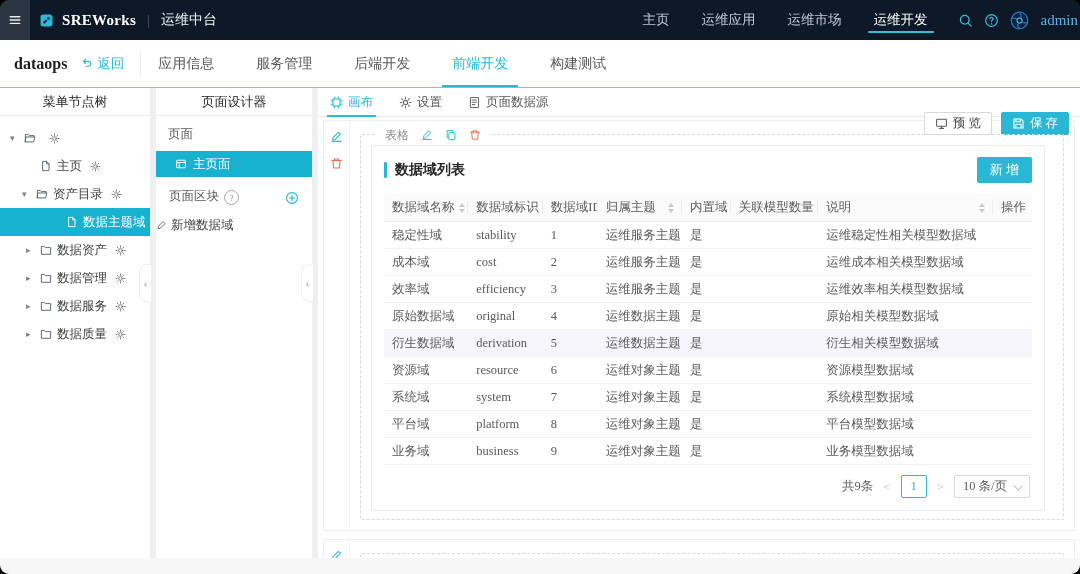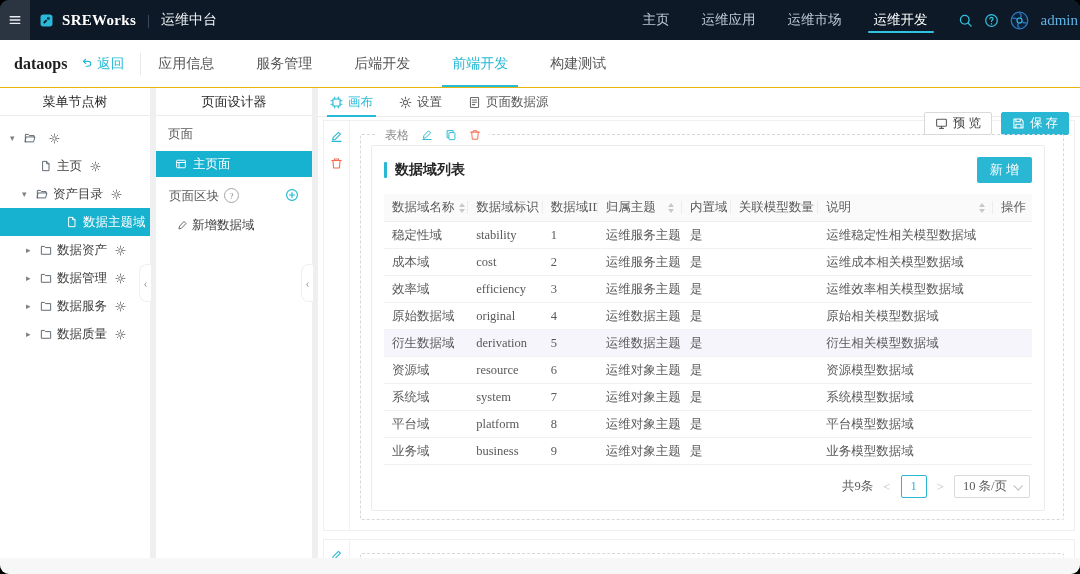--- a/index.html
+++ b/index.html
@@ -56,25 +56,25 @@
   .trow .icon{color:#5d6771;flex:0 0 auto;}
   .trow .gear{color:#6e6e6e;margin-left:3px;flex:0 0 auto;}
   .trow .gear svg{width:11px;height:11px;}
   .trow.sel{background:#17b2d0;color:#fff;}
   .trow.sel .icon{color:#fff;}
 
   
   .sec-label{font-size:12.5px;color:#595959;padding:10px 12px 8px;}
   .sel-page{background:#17b2d0;color:#fff;height:26px;display:flex;align-items:center;gap:6px;padding-left:19px;font-size:12.5px;cursor:pointer;}
   .sel-page .icon{color:#fff;}
-  .blocks-row{display:flex;align-items:flex-start;padding:11px 13px 7px;color:#595959;font-size:12.5px;gap:5px;}
+  .blocks-row{display:flex;align-items:flex-end;padding:11px 13px 7px;color:#595959;font-size:12.5px;gap:5px;}
   .qmark{width:13px;height:13px;border:1px solid #a6a6a6;border-radius:50%;font-size:9px;display:inline-flex;align-items:center;justify-content:center;color:#8c8c8c;}
   .plus{margin-left:auto;color:#1db6d3;cursor:pointer;}
   .plus svg{width:14px;height:14px;}
-  .block-item{display:flex;align-items:center;gap:4px;padding-left:21px;height:26px;font-size:12.5px;color:#404040;cursor:pointer;}
+  .block-item{display:flex;align-items:center;gap:4px;height:26px;font-size:12.5px;color:#404040;cursor:pointer;}
   .block-item .icon{color:#555;}
 
   
   .main{flex:1;background:#fff;display:flex;flex-direction:column;min-width:0;}
   .ctabs{height:28px;border-bottom:1px solid #ececec;display:flex;align-items:center;padding-left:12px;gap:26px;position:relative;flex:0 0 auto;}
   .ctab{display:flex;align-items:center;gap:5px;font-size:12.5px;color:#555;height:100%;position:relative;cursor:pointer;}
   .ctab .icon{color:#6b6b6b;}
   .ctab.active{color:#27b9d6;}
   .ctab.active .icon{color:#27b9d6;}
   .ctab.active::after{content:'';position:absolute;bottom:-1px;left:-3px;right:-3px;height:2px;background:#27b9d6;}

